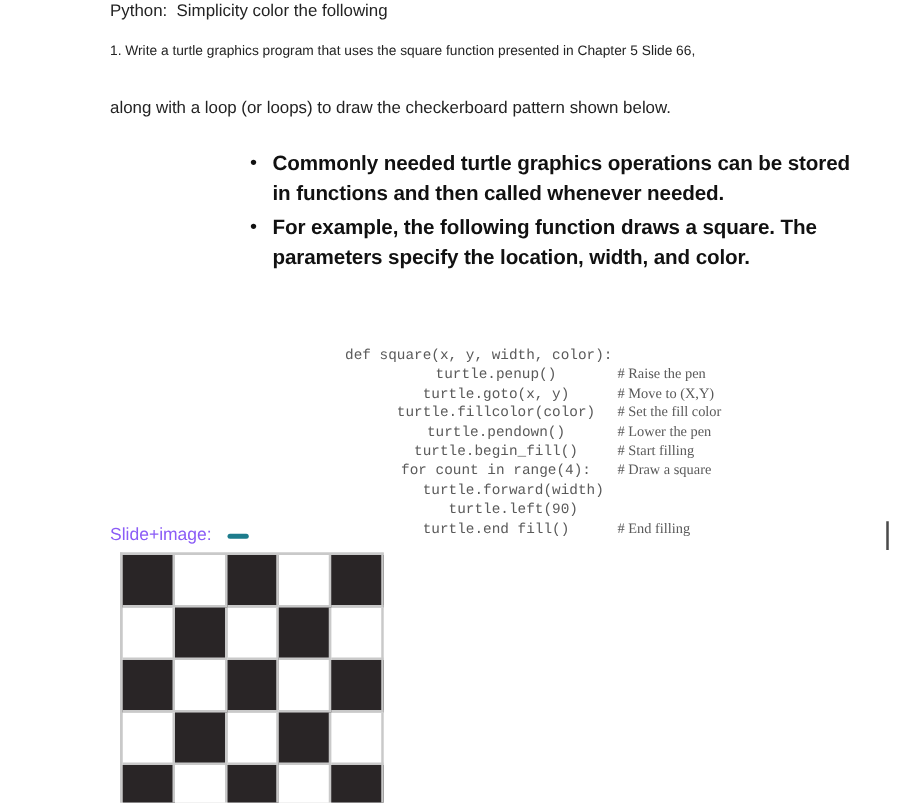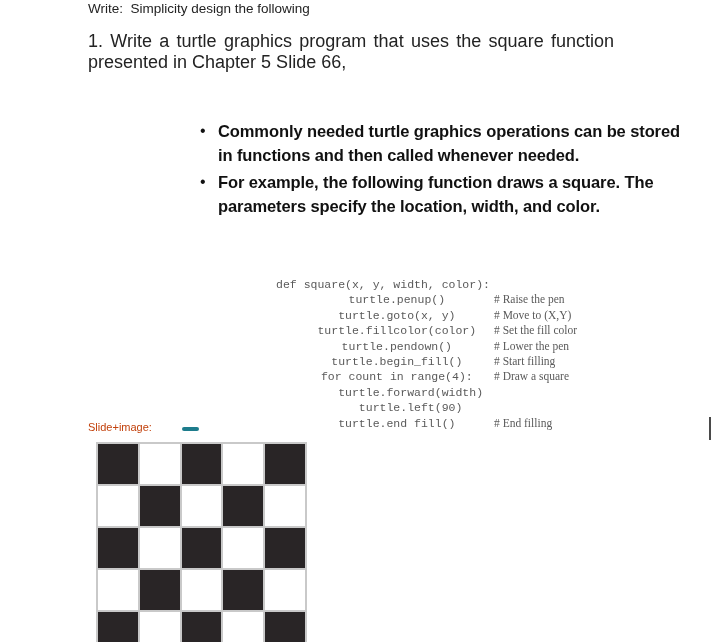--- a/index.html
+++ b/index.html
@@ -32,21 +32,21 @@
     line-height: 17px;
     color: #232323;
     white-space: pre;
   }
   #prompt-heading { top: 0px; }
 
   .q-para {
     position: absolute;
     left: 88px;
     width: 526px;
-    font-size: 18px;
+    font-size: 11px;
     line-height: 21px;
     color: #232323;
     text-align: justify;
     text-justify: inter-word;
   }
   #question-1 { top: 31px; }
 
   #question-1-cont {
     position: absolute;
     left: 88px;
@@ -114,23 +114,23 @@
     display: inline-block;
     white-space: pre;
     font-family: Liberation Serif, serif;
   }
 
   
   #slide-image-label {
     position: absolute;
     left: 88px;
     top: 418px;
-    font-size: 11px;
+    font-size: 14px;
     line-height: 18px;
-    color: #c2410c;
+    color: #8b5cf6;
     white-space: pre;
   }
   #teal-mark {
     position: absolute;
     left: 182px;
     top: 427px;
     width: 17px;
     height: 4px;
     border-radius: 2px;
     background: #1d7c8c;
@@ -171,24 +171,25 @@
     border-bottom: 2px solid #c9c9c9;
   }
   .cb-cell.dark  { background: #292526; }
   .cb-cell.light { background: #ffffff; }
 </style>
 </head>
 <body>
 
 <div id="doc-body">
 
-  <div class="prompt-line" id="prompt-heading">Write:  Simplicity design the following</div>
+  <div class="prompt-line" id="prompt-heading">Python:  Simplicity color the following</div>
 
   <div class="q-para" id="question-1">1. Write a turtle graphics program that uses the square function presented in Chapter 5 Slide 66,</div>
 
+  <div id="question-1-cont">along with a loop (or loops) to draw the checkerboard pattern shown below.</div>
 
   <div id="slide-bullets">
     <div class="bullet-row">
       <span class="bullet-dot">•</span>
       <span class="bullet-text">Commonly needed turtle graphics operations can be stored in functions and then called whenever needed.</span>
     </div>
     <div class="bullet-row">
       <span class="bullet-dot">•</span>
       <span class="bullet-text">For example, the following function draws a square. The parameters specify the location, width, and color.</span>
     </div>

